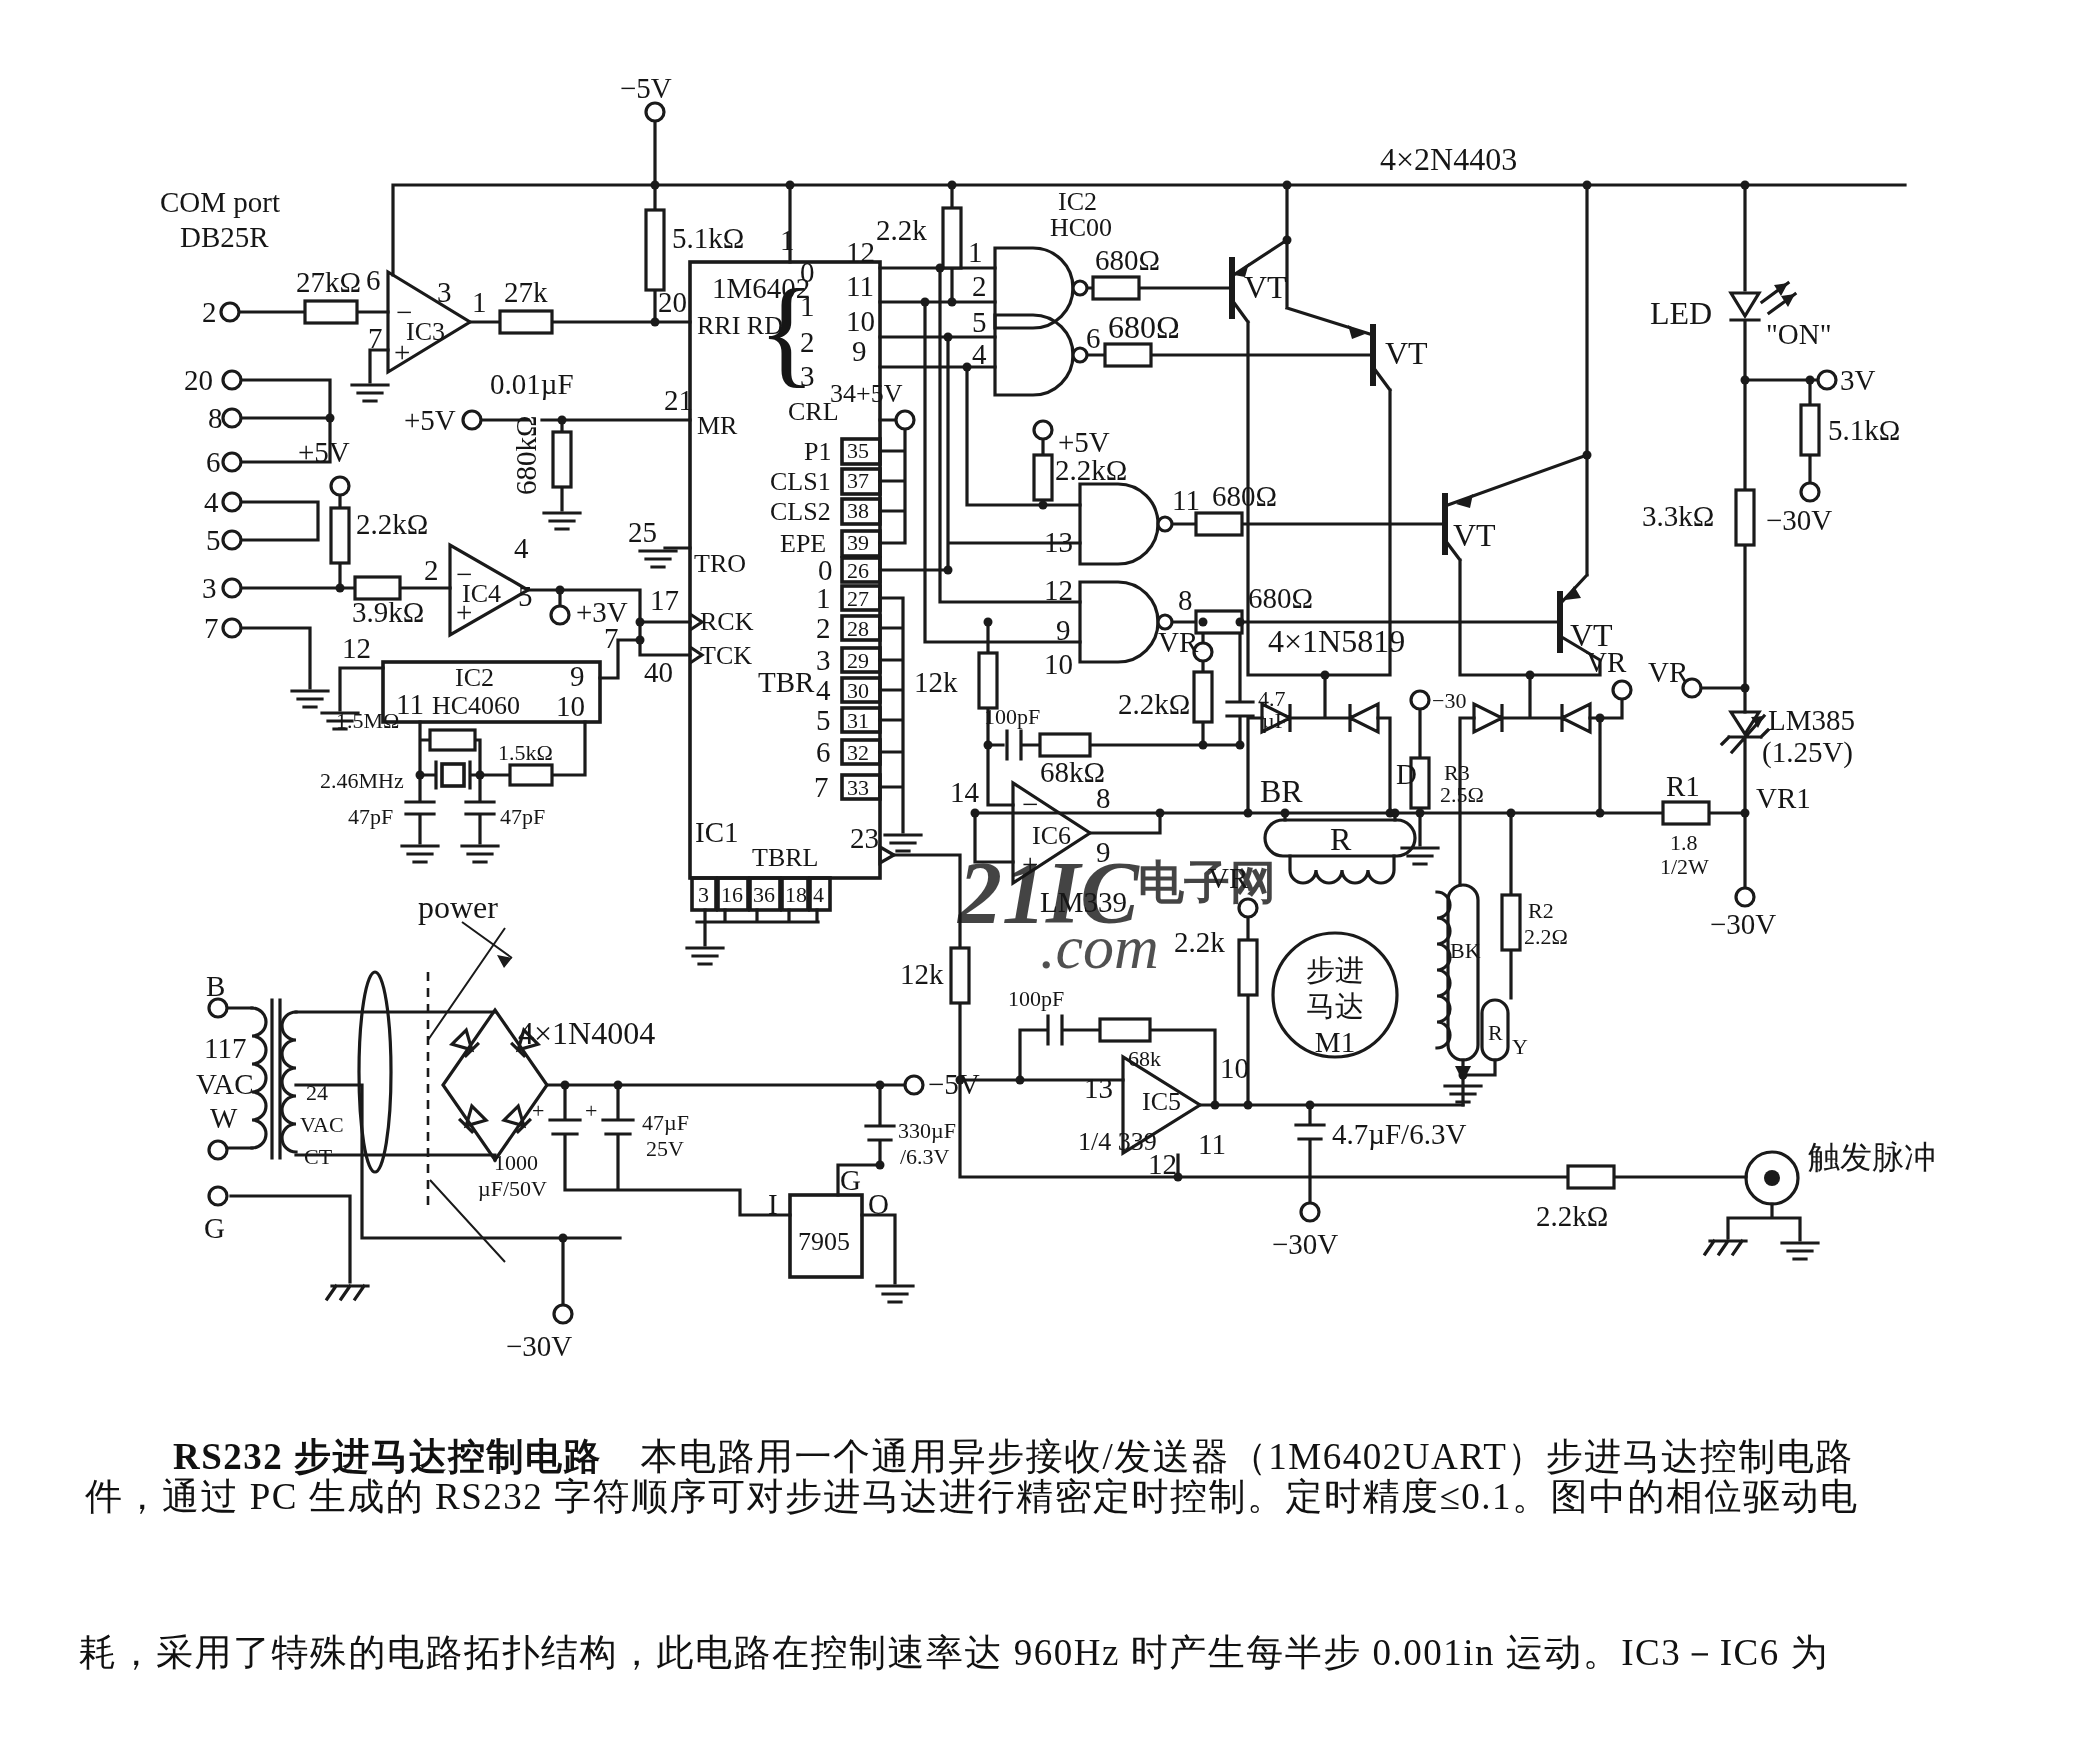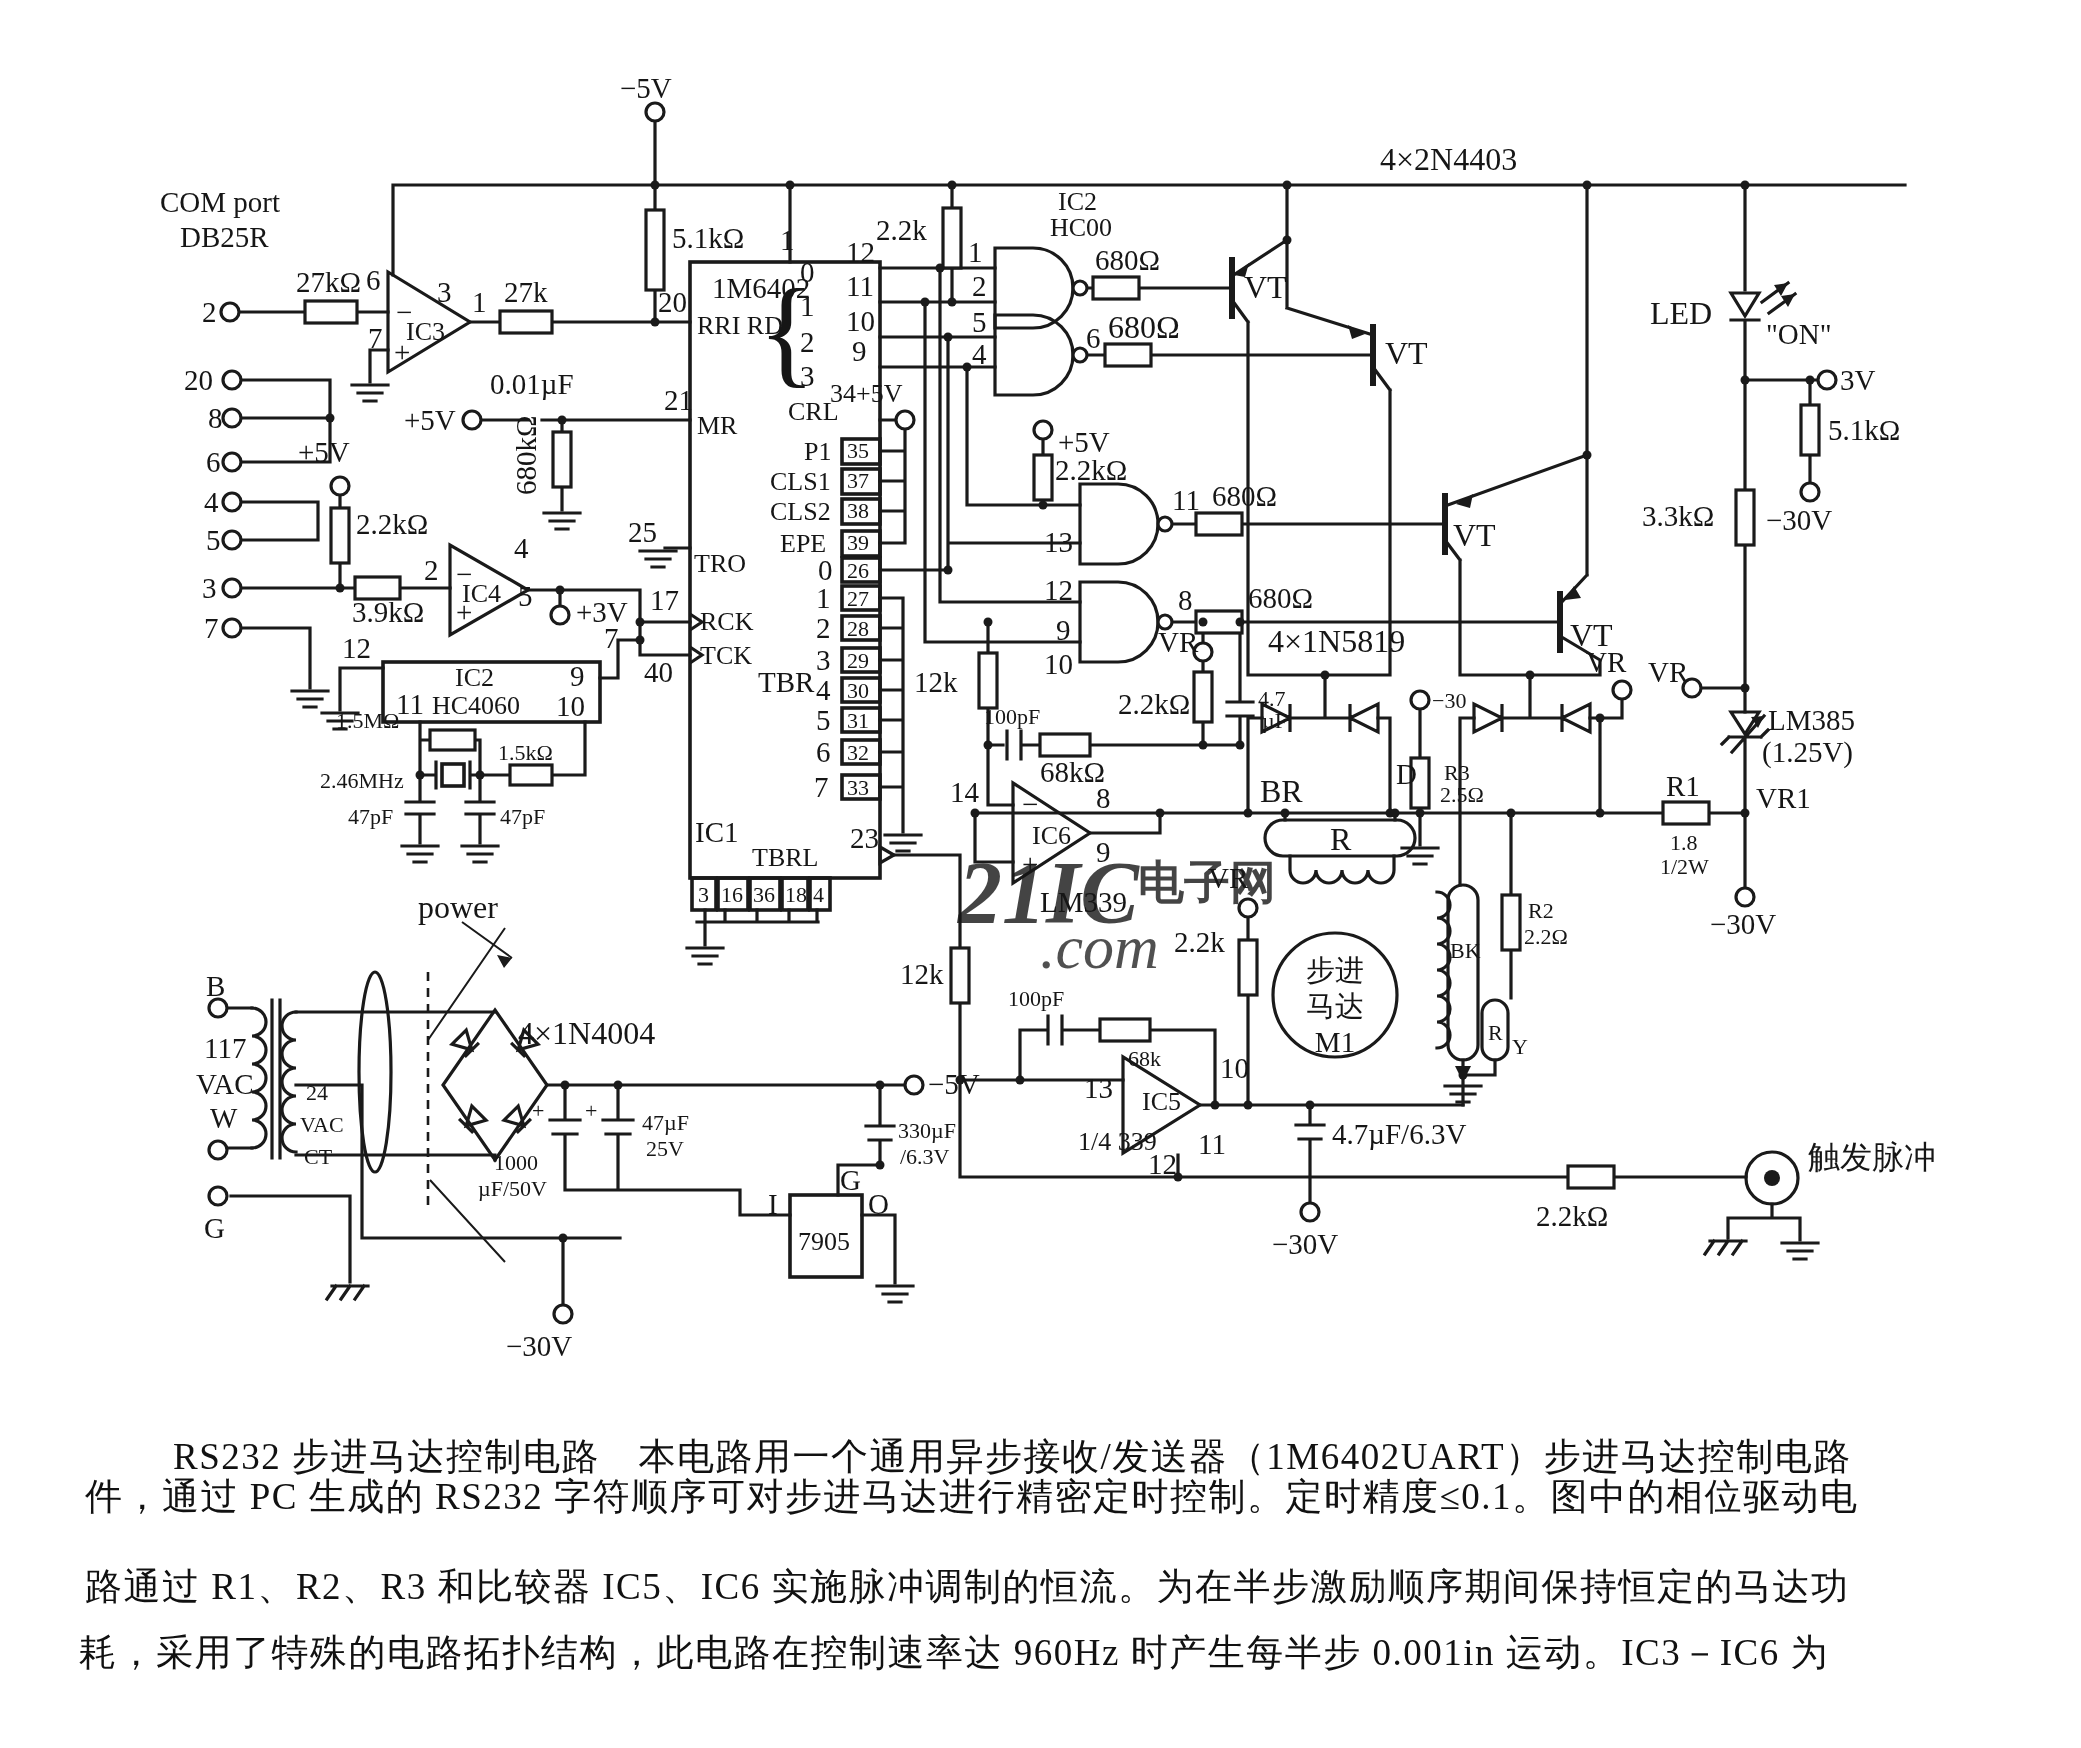--- a/index.html
+++ b/index.html
@@ -13,21 +13,21 @@
   .res{fill:#fff;stroke:#1a1a1a;stroke-width:3.2;}
   .box{fill:none;stroke:#1a1a1a;stroke-width:3.6;}
   .tri{fill:none;stroke:#1a1a1a;stroke-width:3.2;stroke-linejoin:miter;}
   .dot{fill:#1a1a1a;stroke:none;}
   .term{fill:#fff;stroke:#1a1a1a;stroke-width:3.2;}
   .ah{fill:#1a1a1a;stroke:none;}
   text{font-family:"Liberation Serif",serif;fill:#161616;}
   .t{font-size:29px;} .ts{font-size:22px;} .tt{font-size:26px;} .big{font-size:32px;}
   .mid{text-anchor:middle;}
   .cap{position:absolute;font-size:37px;letter-spacing:1.5px;color:#111;white-space:nowrap;}
-  .cap b{font-weight:400;}
+  .cap b{font-weight:700;}
   .wm1{font-style:italic;font-weight:bold;font-size:88px;opacity:.8;}
   .wm2{font-style:italic;font-size:62px;opacity:.75;}
   .wm3{font-weight:bold;font-size:46px;opacity:.8;}
 </style>
 </head>
 <body>
 
 <div class="stage">
 <svg width="2081" height="1748" viewBox="0 0 2081 1748">
 
@@ -479,15 +479,14 @@
 
   <g>
     <text class="wm1" x="958" y="922" fill="#ee8f9e">21IC</text>
     <text class="wm2" x="1040" y="968" fill="#b9c3e6">.com</text>
     <text class="wm3" x="1138" y="898" fill="#b9c3e6">电子网</text>
   </g>
 </svg>
 
   <div class="cap" style="left:173px;top:1432px"><b>RS232 步进马达控制电路</b><span>　本电路用一个通用异步接收/发送器（1M6402UART）步进马达控制电路</span></div>
   <div class="cap" style="left:85px;top:1472px">件，通过 PC 生成的 RS232 字符顺序可对步进马达进行精密定时控制。定时精度≤0.1。图中的相位驱动电</div>
-  <div class="cap" style="left:85px;top:1562px">路通过 R1、R2、R3 和比较器 IC5、IC6 实施脉冲调制的恒流。为在半步激励顺序期间保持恒定的马达功</div>
   <div class="cap" style="left:79px;top:1628px">耗，采用了特殊的电路拓扑结构，此电路在控制速率达 960Hz 时产生每半步 0.001in 运动。IC3－IC6 为</div>
 </div>
 
 </body></html>

